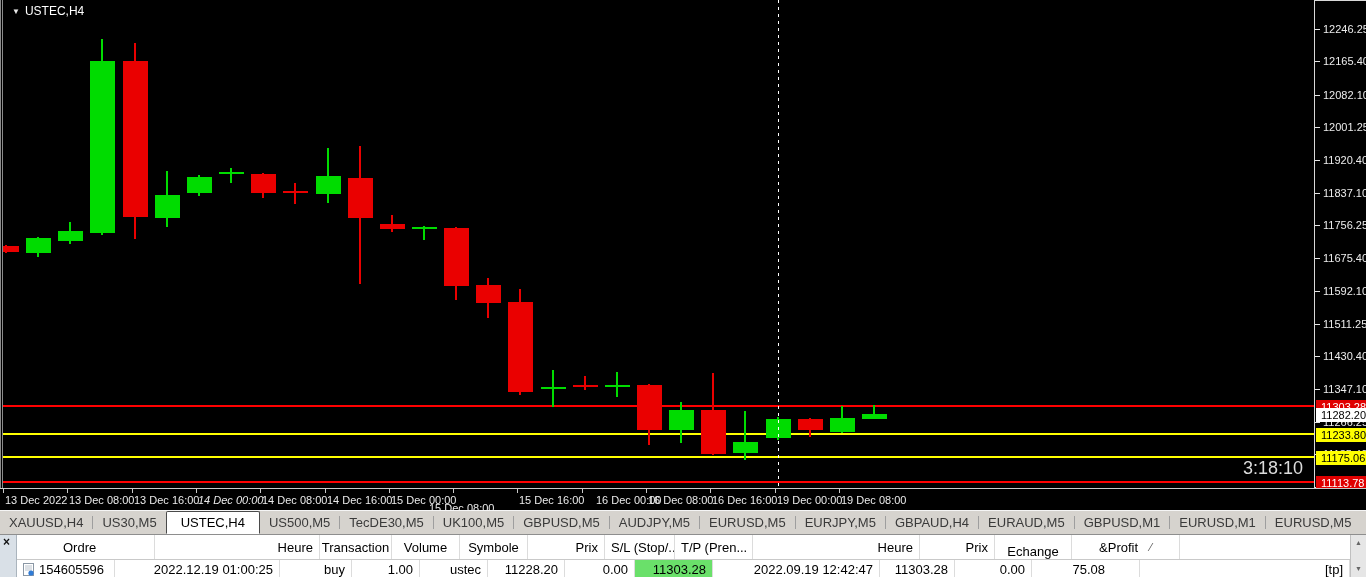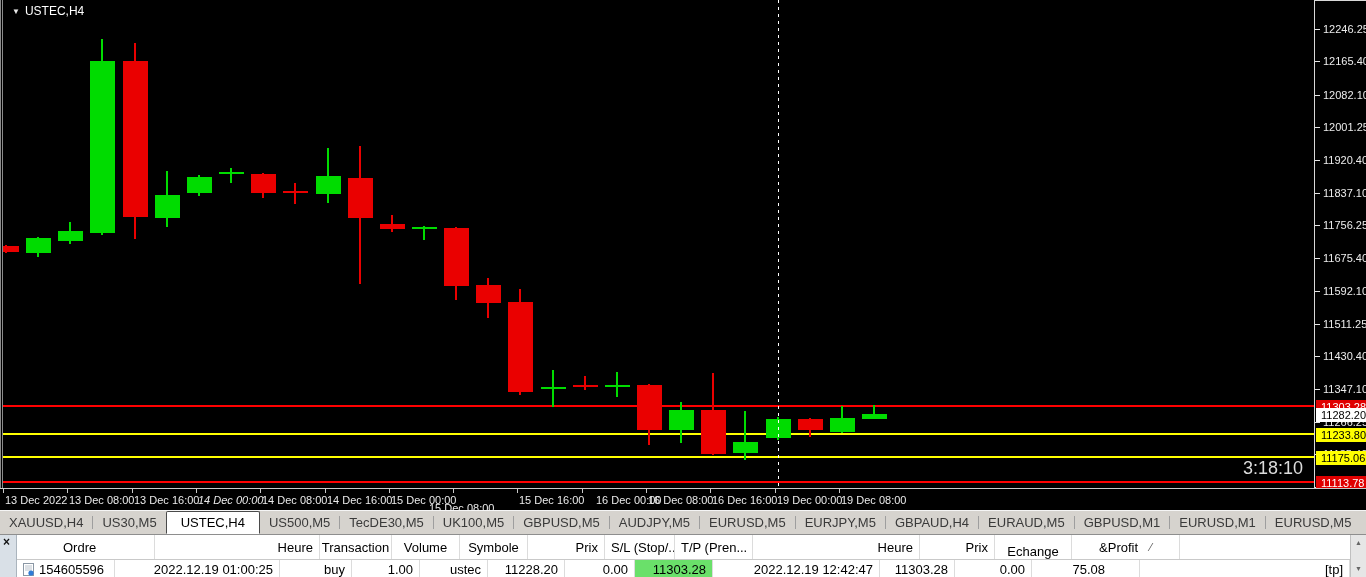--- a/index.html
+++ b/index.html
@@ -305,21 +305,21 @@
           <div class="cell ar" style="width: 77px;">
             <span>11228.20</span>
           </div>
           <div class="cell ar" style="width: 70px;">
             <span>0.00</span>
           </div>
           <div class="cell ar tp-green" style="width: 78px;">
             <span>11303.28</span>
           </div>
           <div class="cell ar" style="width: 167px;">
-            <span>2022.12.19 12:42:47</span>
+            <span>2022.09.19 12:42:47</span>
           </div>
           <div class="cell ar" style="width: 75px;">
             <span>11303.28</span>
           </div>
           <div class="cell ar" style="width: 77px;">
             <span>0.00</span>
           </div>
           <div class="cell ar" style="width: 108px; padding-right: 34px;">
             <span>75.08</span>
           </div>

